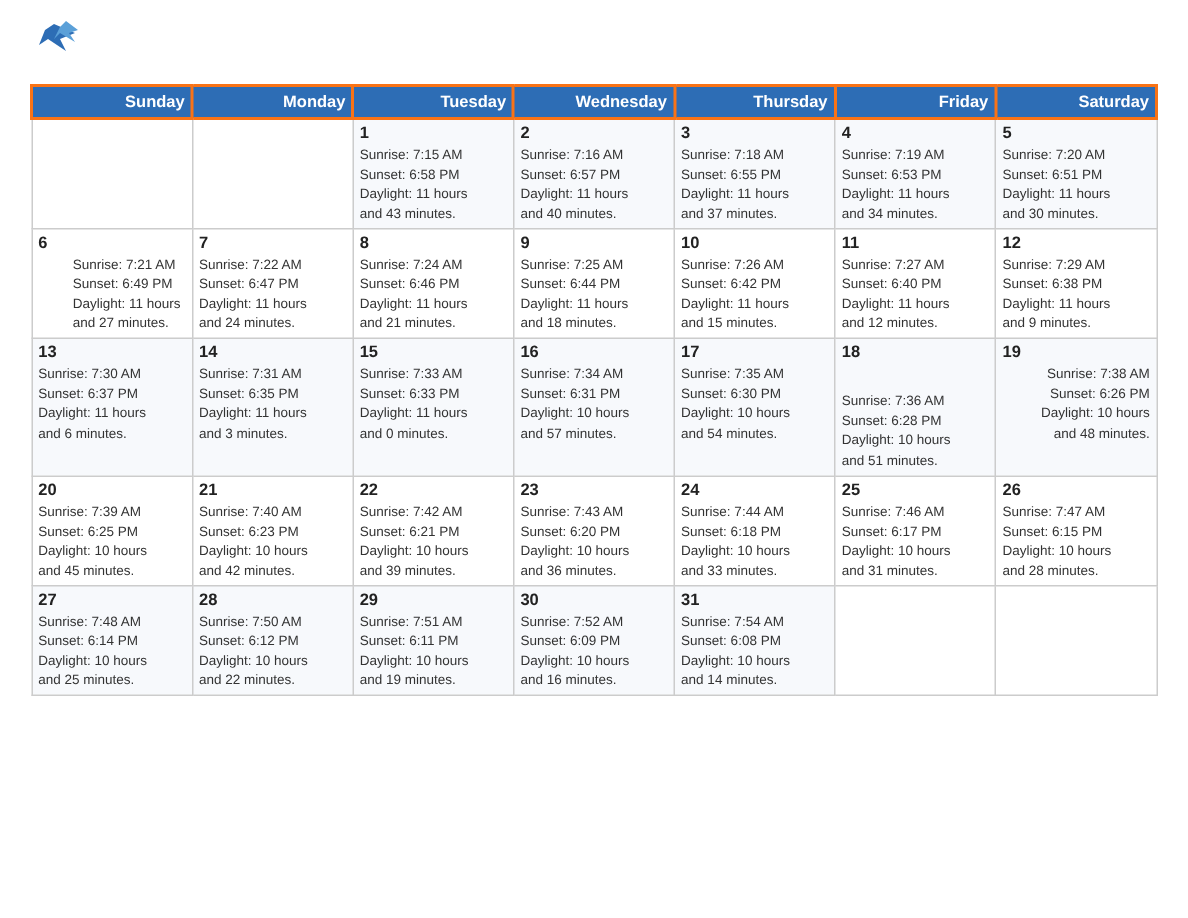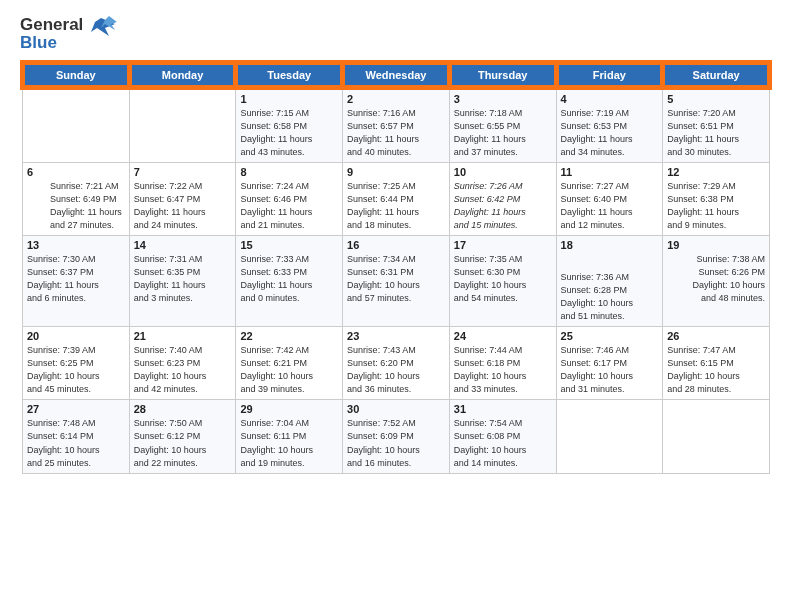--- a/index.html
+++ b/index.html
@@ -50,22 +50,22 @@
       width: 100%;
       border-collapse: collapse;
       table-layout: fixed;
     }
     thead th {
       background: #2d6db5;
       color: #fff;
       font-size: 11px;
       font-weight: bold;
       padding: 4px 4px;
-      text-align: center;
-      border: 5px solid #f97316;
+      text-align: right;
+      border: 2px solid #f97316;
     }
     tbody td {
       border: 1px solid #ccc;
       vertical-align: top;
       padding: 3px 4px;
       font-size: 9.5px;
       color: #333;
       height: 72px;
       background: #fff;
     }
@@ -88,24 +88,20 @@
       background: #fff !important;
     }
   </style>
 </head>
 <body>
 
 <div class="page">
   <div class="header">
     <div class="logo">
       <div class="logo-row">
-        <div style="display:flex; flex-direction:column; line-height:1.05;">
-          <span style="font-size:17px; font-weight:bold; color:#333;">General</span>
-          <span style="font-size:17px; font-weight:bold; color:#2d6db5;">Blue</span>
-        </div>
         <svg width="30" height="36" viewBox="0 0 30 36" style="margin-left:2px; margin-top:-4px;">
           <polygon points="14,4 28,10 18,14 22,22 10,14 4,18 8,8" fill="#2d6db5"></polygon>
           <polygon points="22,2 30,8 24,10 28,16 18,10 14,14 18,6" fill="#5ba0d8"></polygon>
         </svg>
       </div>
     </div>
     <div class="title-area">
       <div class="month-title"></div>
       <div class="location-title"></div>
     </div>
@@ -187,21 +183,21 @@
           </td>
           <td>
             <span class="day-num">9</span>
             <div class="day-info" style="white-space: pre-line;">Sunrise: 7:25 AM
 Sunset: 6:44 PM
 Daylight: 11 hours
 and 18 minutes.</div>
           </td>
           <td>
             <span class="day-num">10</span>
-            <div class="day-info" style="white-space: pre-line; font-style: italic;">Sunrise: 7:26 AM
+            <div class="day-info" style="white-space: pre-line;">Sunrise: 7:26 AM
 Sunset: 6:42 PM
 Daylight: 11 hours
 and 15 minutes.</div>
           </td>
           <td>
             <span class="day-num">11</span>
             <div class="day-info" style="white-space: pre-line;">Sunrise: 7:27 AM
 Sunset: 6:40 PM
 Daylight: 11 hours
 and 12 minutes.</div>
@@ -326,21 +322,21 @@
           </td>
           <td>
             <span class="day-num">28</span>
             <div class="day-info" style="white-space: pre-line;">Sunrise: 7:50 AM
 Sunset: 6:12 PM
 Daylight: 10 hours
 and 22 minutes.</div>
           </td>
           <td>
             <span class="day-num">29</span>
-            <div class="day-info" style="white-space: pre-line;">Sunrise: 7:04 AM
+            <div class="day-info" style="white-space: pre-line;">Sunrise: 7:51 AM
 Sunset: 6:11 PM
 Daylight: 10 hours
 and 19 minutes.</div>
           </td>
           <td>
             <span class="day-num">30</span>
             <div class="day-info" style="white-space: pre-line;">Sunrise: 7:52 AM
 Sunset: 6:09 PM
 Daylight: 10 hours
 and 16 minutes.</div>

